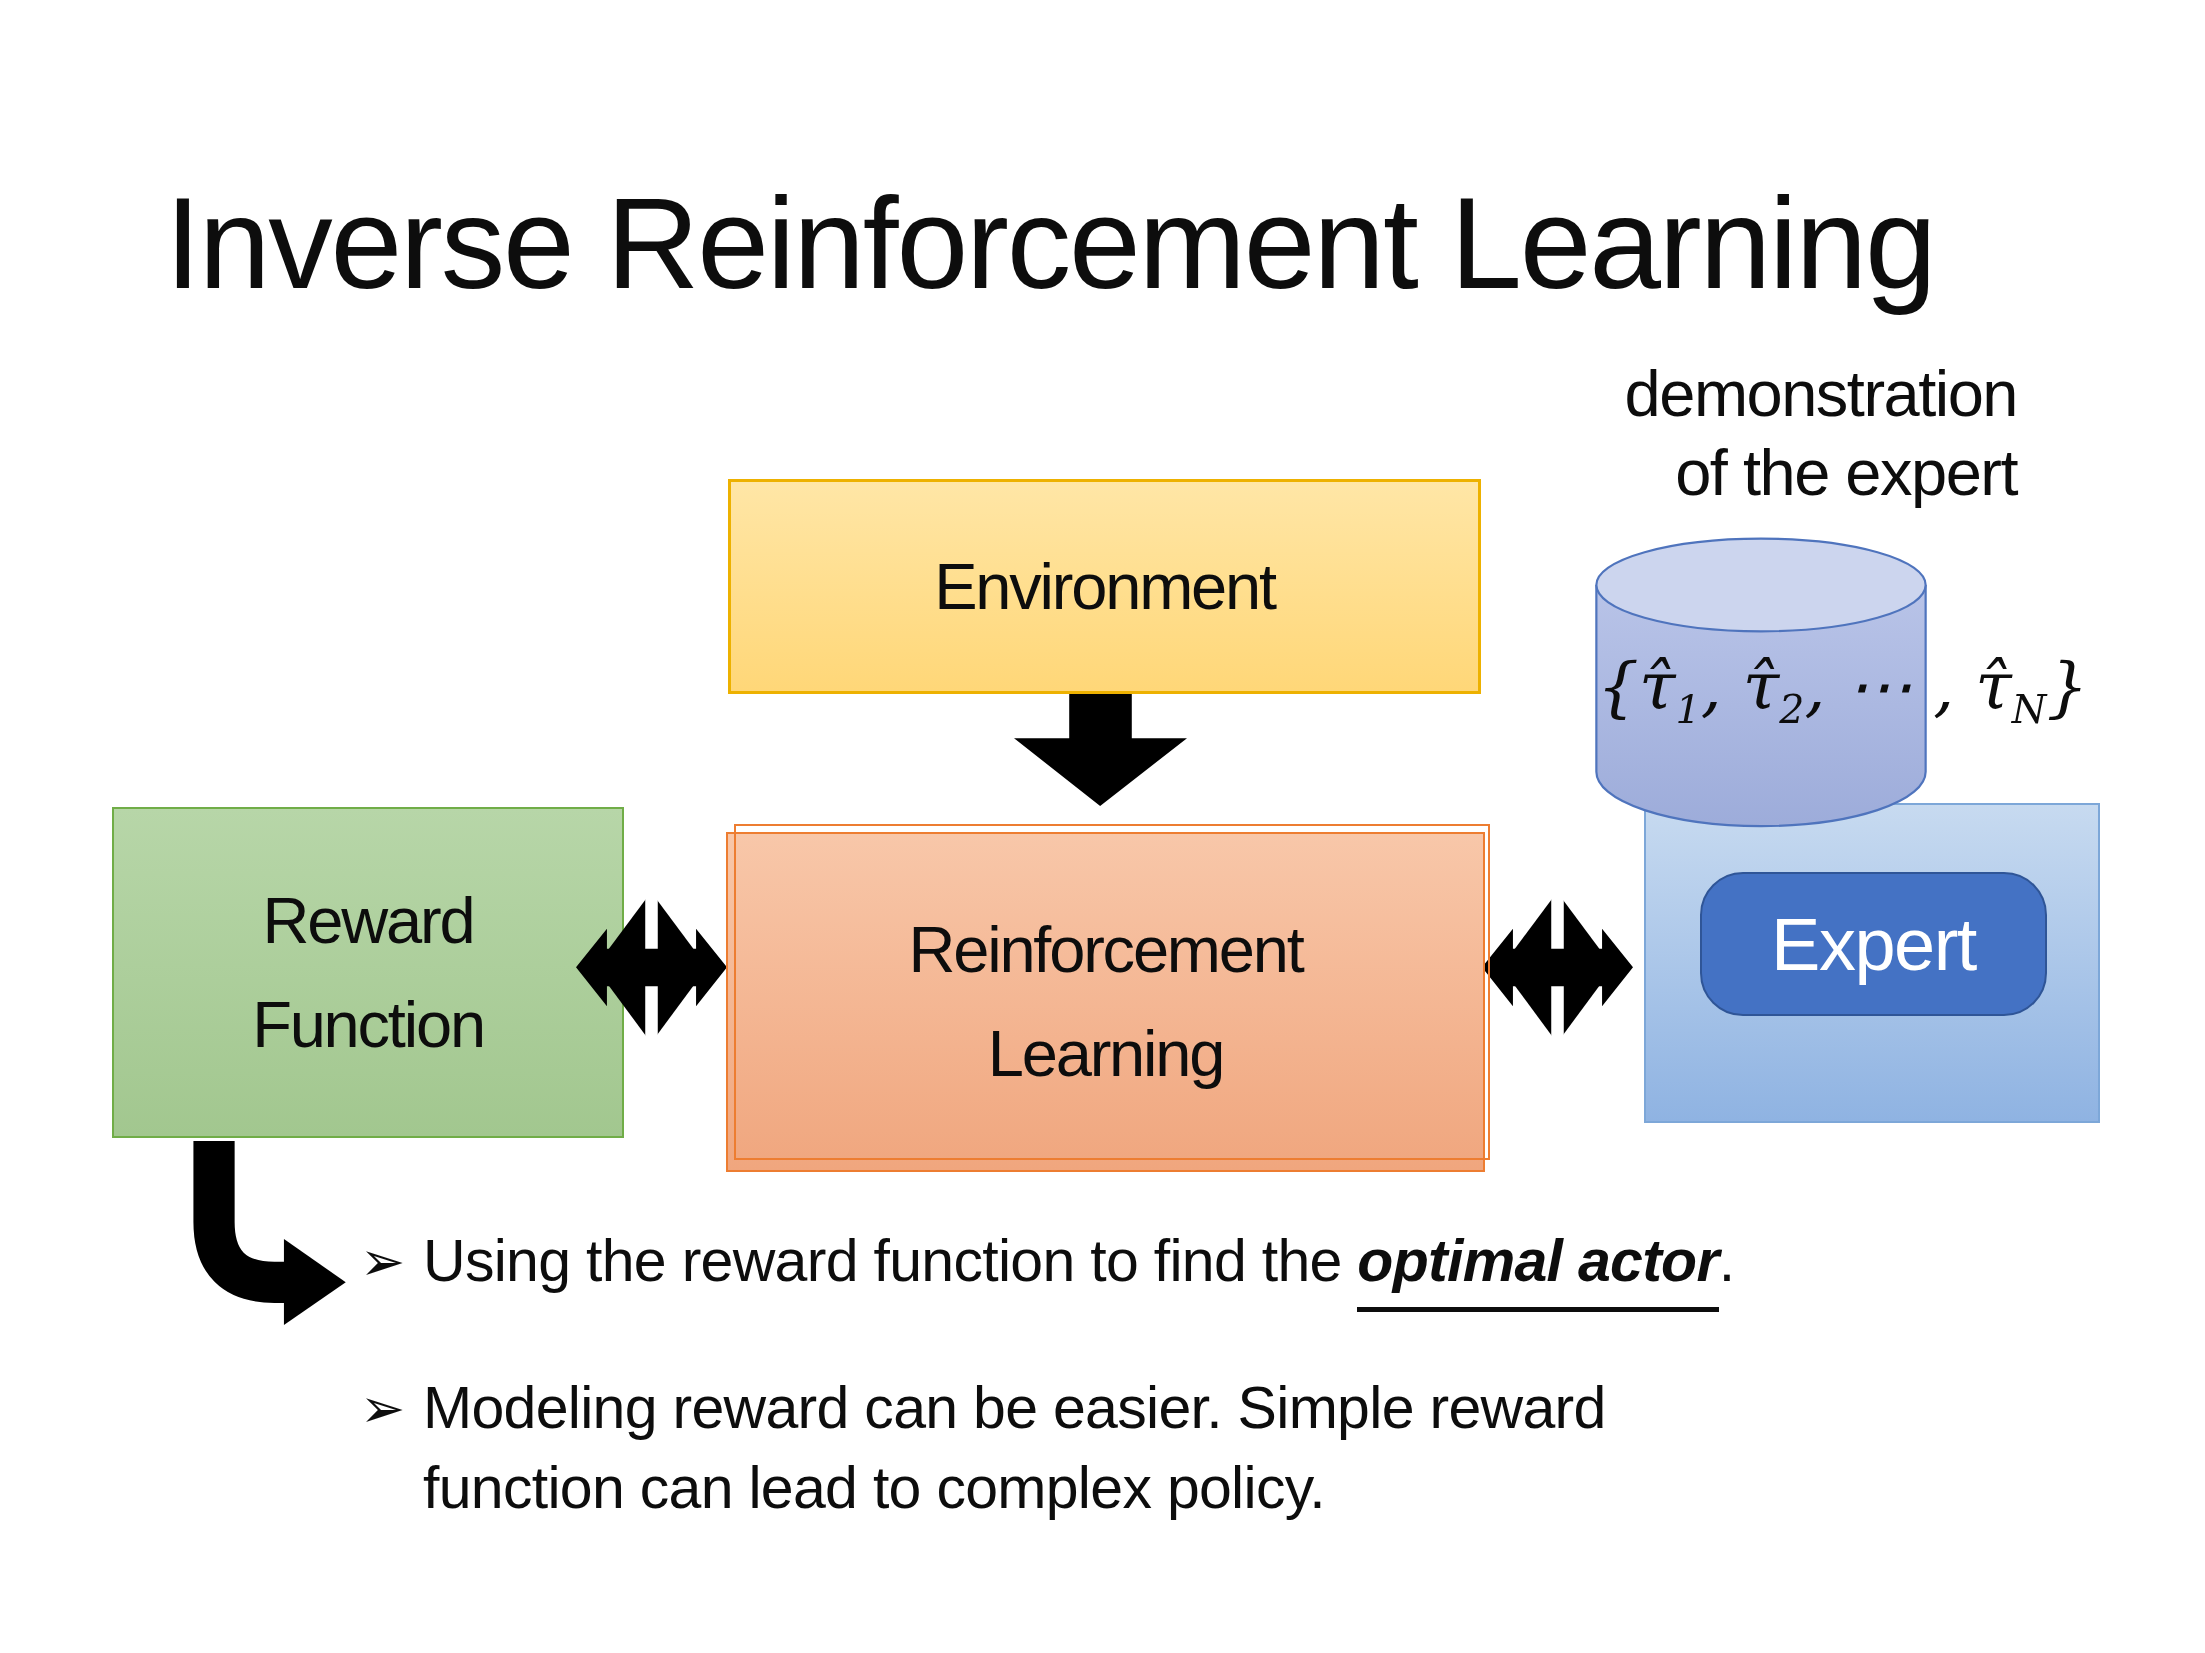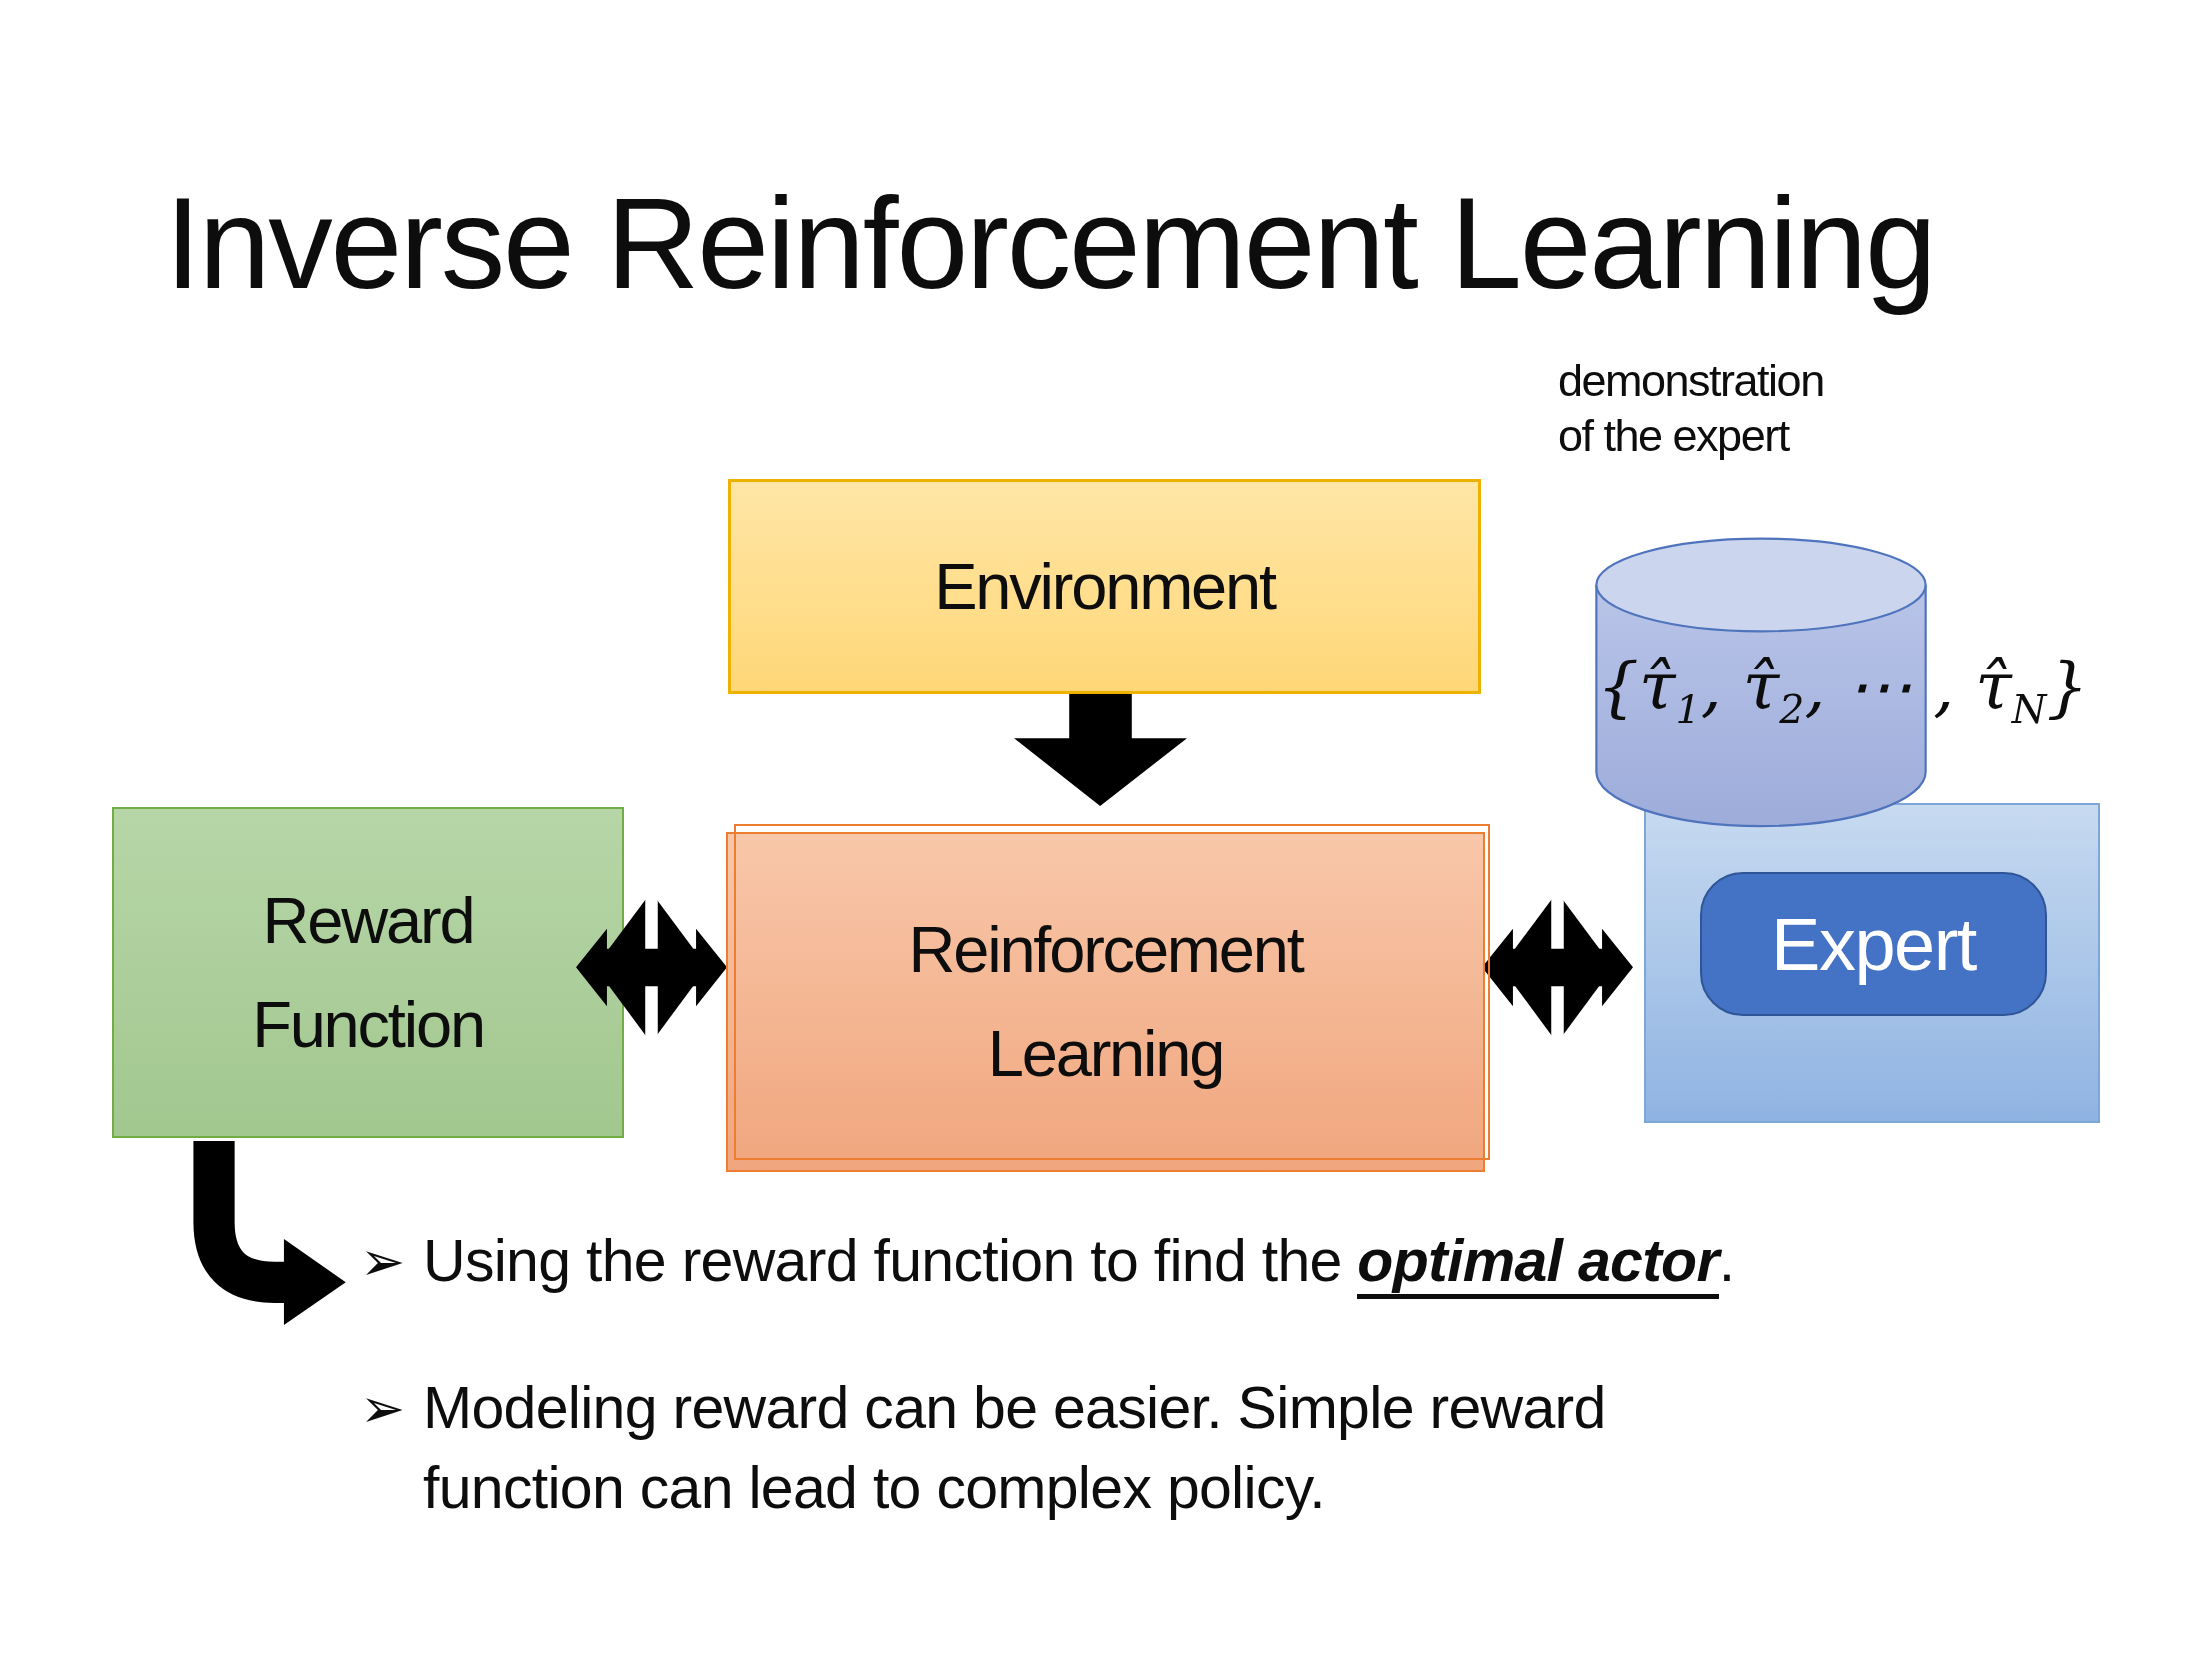--- a/index.html
+++ b/index.html
@@ -15,21 +15,21 @@
   
   .title{
     left:165px;top:169px;width:1985px;
     font-size:129px;font-weight:300;letter-spacing:-2.2px;
     color:#0d0d0d;white-space:nowrap;
   }
 
   
   .demo-label{
     left:1558px;top:354px;width:459px;
-    font-size:45px;line-height:1.22;text-align:left;
+    font-size:65px;line-height:1.22;text-align:right;
     color:#0d0d0d;letter-spacing:-1.5px;
   }
 
   
   .env-box{
     left:728px;top:479px;width:753px;height:215px;
     background:linear-gradient(180deg,#ffe6a6 0%,#ffd778 100%);
     border:3.7px solid #edb100;box-sizing:border-box;
     display:flex;align-items:center;justify-content:center;
     font-size:65px;letter-spacing:-2.2px;color:#0d0d0d;
@@ -101,21 +101,21 @@
     font-size:59px;letter-spacing:-0.7px;color:#0d0d0d;
   }
   .bullet .marker{
     width:63px;flex:0 0 63px;font-size:54px;line-height:1.45;
   }
   .bullet-1{top:1222px;width:1764px;line-height:1.35;}
   .bullet-2{top:1369px;width:1397px;line-height:1.35;}
   .bullet .txt{display:block;}
   .emph{
     font-weight:bold;font-style:italic;
-    border-bottom:5.1px solid #0d0d0d;padding-bottom:0;
+    border-bottom:5.1px solid #0d0d0d;padding-bottom:13px;
   }
 </style>
 </head>
 <body>
 
 <div class="abs title">Inverse Reinforcement Learning</div>
 
 <div class="abs demo-label">
   <div>demonstration</div>
   <div>of the expert</div>

